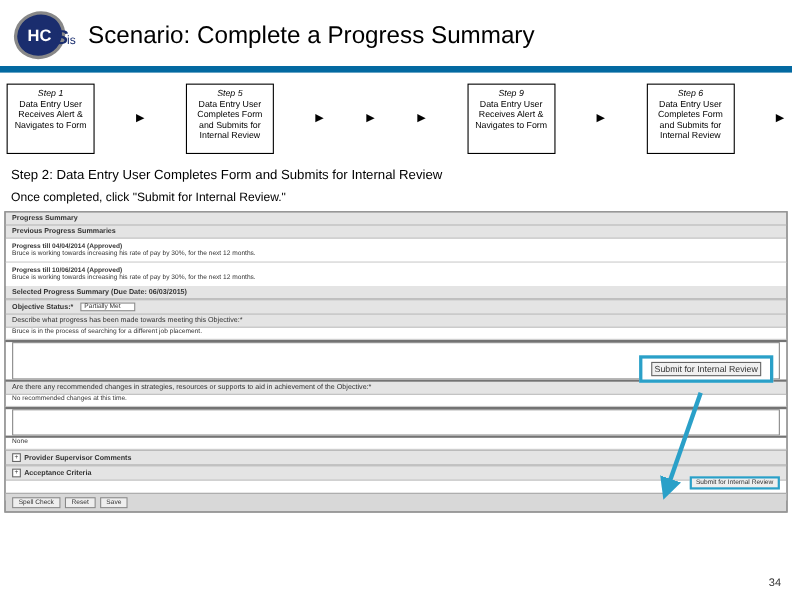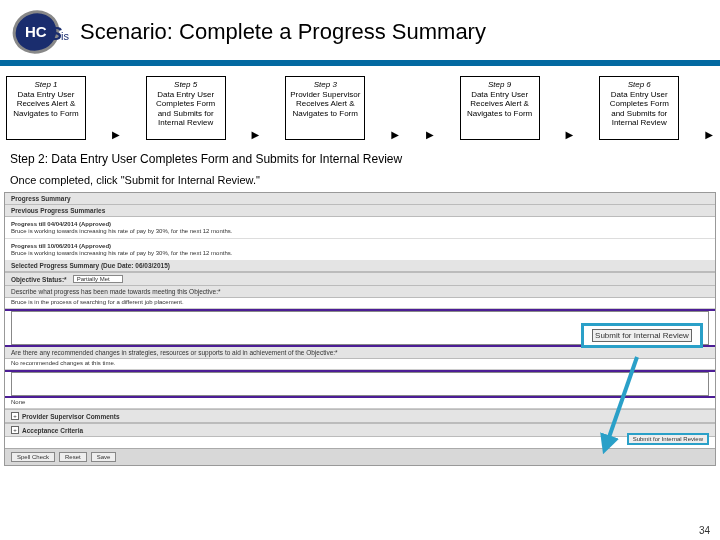--- a/index.html
+++ b/index.html
@@ -1,26 +1,26 @@
 <!DOCTYPE html>
 <html><head>
 <meta charset="utf-8">
 <style>
   * { box-sizing: border-box; margin: 0; padding: 0; }
   body { width: 720px; height: 540px; font-family: Arial, sans-serif; background: #fff; position: relative; }
   .header { display: flex; align-items: center; padding: 8px 12px 4px; border-bottom: 6px solid #0369a1; }
   .logo { width: 60px; height: 48px; position: relative; flex-shrink: 0; }
   .title { font-size: 22px; margin-left: 8px; }
-  .steps-row { display: flex; align-items: flex-end; justify-content: space-between; padding: 10px 6px 8px; }
+  .steps-row { display: flex; align-items: center; justify-content: space-between; padding: 10px 6px 8px; }
   .step-box { border: 1px solid #000; width: 80px; min-height: 64px; font-size: 8px; text-align: center; padding: 3px 2px; line-height: 1.15; }
   .step-box .st { font-style: italic; display: block; margin-bottom: 1px; }
   .arrow { font-size: 10px; color: #000; padding: 0 1px; line-height: 1; }
   .sub-heading { font-size: 12px; font-weight: normal; padding: 4px 10px; }
   .instruction { font-size: 11px; padding: 4px 10px 6px; }
-  .screenshot { margin: 0 4px; border: 1px solid #999; background: #4c1d95; height: 274px; position: relative; font-size: 6.5px; color: #333; overflow: hidden; }
+  .screenshot { margin: 0 4px; border: 1px solid #999; background: #737373; height: 274px; position: relative; font-size: 6.5px; color: #333; overflow: hidden; }
   .ss-section { border-bottom: 1px solid #bbb; background: #e4e4e4; padding: 2px 6px; font-weight: bold; font-size: 6.5px; }
   .ss-body { background: #fff; padding: 3px 6px; font-size: 6px; }
   .ss-body .line { margin: 1px 0; }
   .obj-row { display: flex; align-items: center; background: #e4e4e4; border-top: 1px solid #bbb; border-bottom: 1px solid #bbb; padding: 2px 6px; }
   .obj-row .lab { font-weight: bold; font-size: 6.5px; }
   .obj-row .sel { margin-left: 6px; background: #fff; border: 1px solid #888; padding: 0 12px 0 3px; font-size: 6px; }
   .ta-row { background: #fff; }
   .ta { margin: 2px 6px; border: 1px solid #888; height: 34px; background: #fff; }
   .ta.small { height: 24px; }
   .expand-row { background: #e4e4e4; border-top: 1px solid #bbb; border-bottom: 1px solid #bbb; padding: 2px 6px; display:flex; align-items:center; gap:3px;}
@@ -48,21 +48,20 @@
     </svg>
   </div>
   <div class="title">Scenario: Complete a Progress Summary</div>
 </div>
 
 <div class="steps-row">
   <div class="step-box"><span class="st">Step 1</span><span>Data Entry User Receives Alert &amp; Navigates to Form</span></div>
   <div class="arrow">▶</div>
   <div class="step-box"><span class="st">Step 5</span><span>Data Entry User Completes Form and Submits for Internal Review</span></div>
   <div class="arrow">▶</div>
-  <div class="step-box"><span class="st">Step 3</span><span>Provider Supervisor Receives Alert &amp; Navigates to Form</span></div>
   <div class="arrow">▶</div>
   <div class="arrow">▶</div>
   <div class="step-box"><span class="st">Step 9</span><span>Data Entry User Receives Alert &amp; Navigates to Form</span></div>
   <div class="arrow">▶</div>
   <div class="step-box"><span class="st">Step 6</span><span>Data Entry User Completes Form and Submits for Internal Review</span></div>
   <div class="arrow">▶</div>
 </div>
 
 <div class="sub-heading">Step 2: Data Entry User Completes Form and Submits for Internal Review</div>
 <div class="instruction">Once completed, click "Submit for Internal Review."</div>

